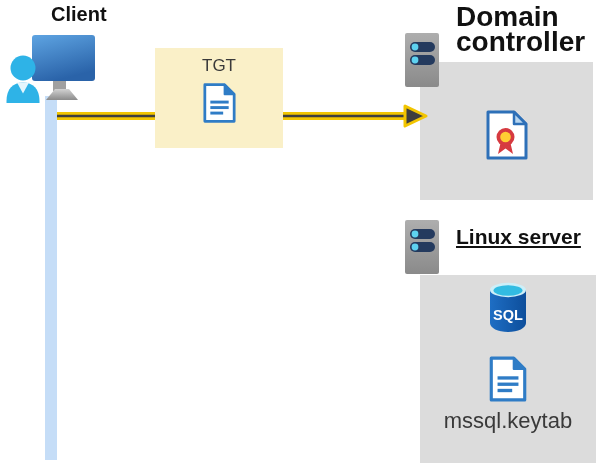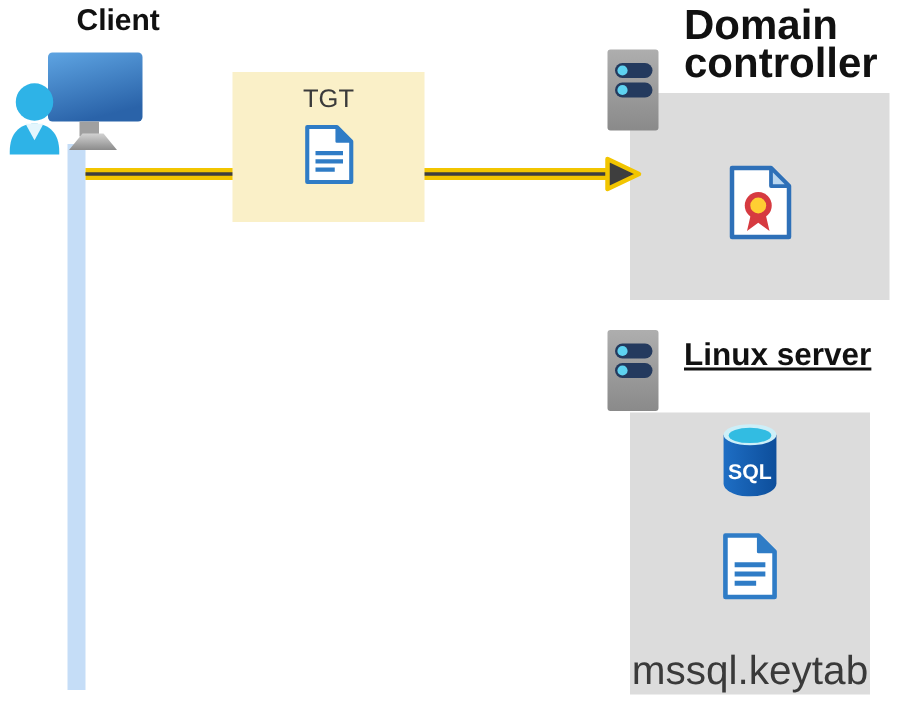--- a/index.html
+++ b/index.html
@@ -19,23 +19,23 @@
   }
   .ticket-col{display:flex;flex-direction:column;align-items:center;}
   .ticket-label{font-size:17px;color:#3a3a3a;line-height:20px;margin-bottom:5px;}
   .server-icon{width:36px;height:56px;z-index:3;}
   .dc-server-icon{left:404px;top:32px;}
   .linux-server-icon{left:404px;top:219px;}
   .dc-title{left:456px;top:4px;width:120px;font-size:28px;line-height:25px;}
   .linux-title{left:456px;top:225px;font-size:21px;white-space:nowrap;text-decoration:underline;}
   .panel{background:#dcdcdc;z-index:0;box-sizing:border-box;display:flex;flex-direction:column;align-items:center;}
   .dc-panel{left:420px;top:62px;width:173px;height:138px;padding-top:48px;}
-  .linux-panel{left:420px;top:275px;width:160px;height:188px;padding-top:7px;}
+  .linux-panel{left:420px;top:275px;width:176px;height:188px;padding-top:7px;}
   .doc-gap{margin-top:24px;}
-  .keytab-label{margin-top:32px;font-size:27px;color:#3a3a3a;}
+  .keytab-label{margin-top:6px;font-size:22px;color:#3a3a3a;}
 </style>
 </head>
 <body>
 
 <div class="abs title client-label">Client</div>
 
 <div class="abs client-icon">
   <svg width="110" height="75" viewBox="0 0 110 75">
     <defs>
       <linearGradient id="gMon" x1="0" y1="0" x2="0.35" y2="1">

